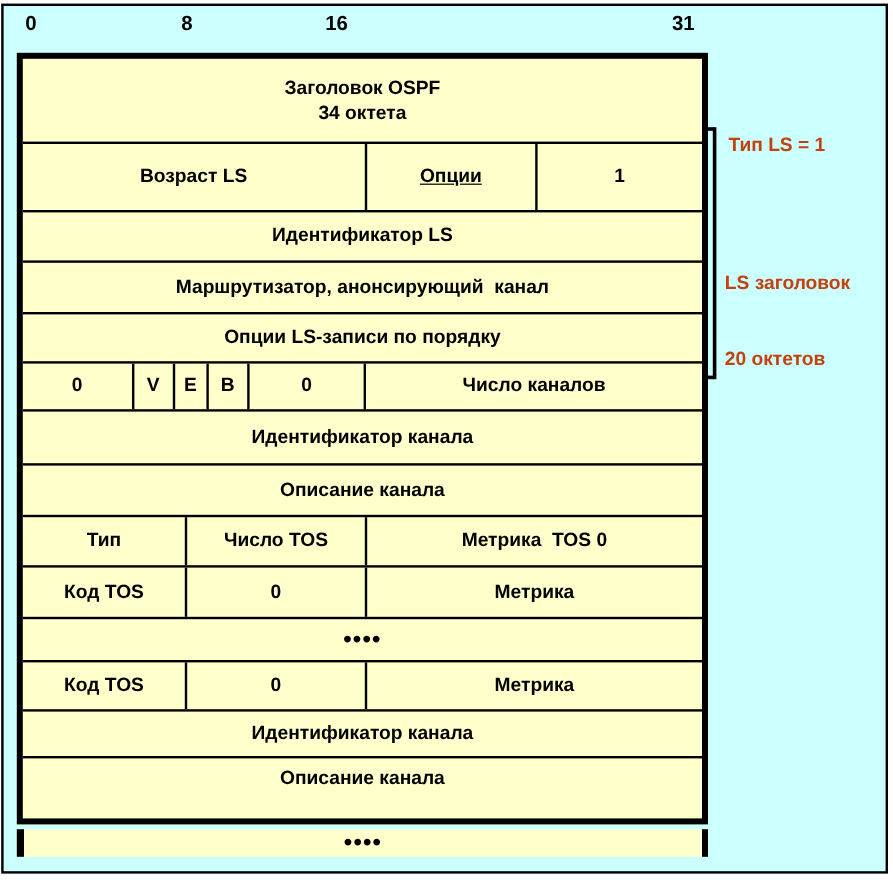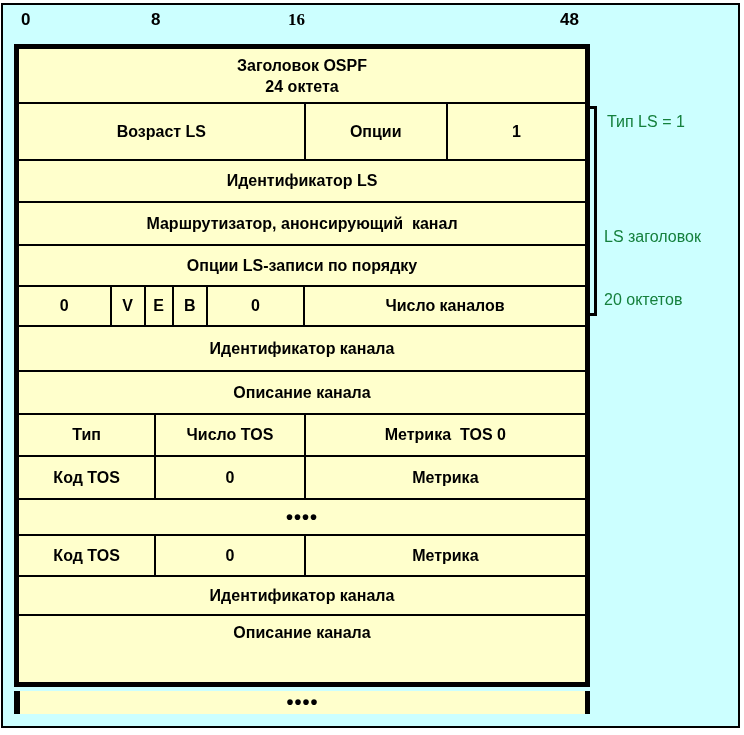--- a/index.html
+++ b/index.html
@@ -23,32 +23,32 @@
   }
   .ruler-tick {
     position: absolute;
     top: 10px;
     font-size: 17px;
     font-weight: bold;
     color: #000;
   }
   .tick-0  { left: 21px; }
   .tick-8  { left: 151px; }
-  .tick-16 { left: 288px; font-family: Liberation Serif, serif; }
+  .tick-16 { left: 271px; }
   .tick-31 { left: 560px; }
 
   .packet-box {
     position: absolute;
     left: 14px; top: 44px;
     width: 576px; height: 643px;
     background: #FFFFCC;
     border: 5px solid #000;
   }
   .hdr-row {
-    height: 53px;
+    height: 69px;
     display: flex;
     flex-direction: column;
     align-items: center;
     justify-content: center;
     font-size: 16px;
     font-weight: bold;
     line-height: 21px;
     text-align: center;
   }
   .row {
@@ -63,21 +63,21 @@
     font-size: 16px;
     font-weight: bold;
     white-space: pre;
     height: 100%;
     overflow: hidden;
   }
   .cell + .cell { border-left: 2px solid #000; }
 
   
   .w50a { flex: 0 0 50.3%; }
-  .w25a { flex: 0 0 25.1%; }
+  .w25a { flex: 0 0 25.1%; text-decoration: underline; }
   .w25b { flex: 1; }
   .w50b { flex: 1; }
   .f0a  { flex: 0 0 16%; }
   .fv   { flex: 0 0 6%; }
   .fe   { flex: 0 0 5%; }
   .fb   { flex: 0 0 6%; }
   .f0b  { flex: 0 0 17.2%; }
   .ffull{ flex: 1; }
   .t1   { flex: 0 0 23.9%; }
   .t2   { flex: 0 0 26.4%; }
@@ -108,44 +108,44 @@
     position: absolute;
     width: 8px; height: 3px;
     background: #000;
   }
   .bracket-tick-top    { left: 587px; top: 106px; }
   .bracket-tick-bottom { left: 587px; top: 313px; }
 
   .annot {
     position: absolute;
     font-size: 16px;
-    font-weight: normal;
-    color: #15803d;
+    font-weight: bold;
+    color: #c2410c;
     line-height: 21px;
     white-space: pre;
   }
   .annot-type { left: 607px; top: 111px; }
   .annot-lshdr { left: 604px; top: 184px; }
 </style>
 </head>
 <body>
 
 <div class="canvas">
   <div class="panel"></div>
 
   <span class="ruler-tick tick-0">0</span>
   <span class="ruler-tick tick-8">8</span>
   <span class="ruler-tick tick-16">16</span>
-  <span class="ruler-tick tick-31">48</span>
+  <span class="ruler-tick tick-31">31</span>
 
   <div class="packet-box">
 
     <div class="hdr-row">
       <span>Заголовок OSPF</span>
-      <span>24 октета</span>
+      <span>34 октета</span>
     </div>
 
     <div class="row" style="height:57px">
       <div class="cell w50a">Возраст LS</div>
       <div class="cell w25a">Опции</div>
       <div class="cell w25b">1</div>
     </div>
 
     <div class="row" style="height:42px">
       <div class="cell ffull">Идентификатор LS</div>

